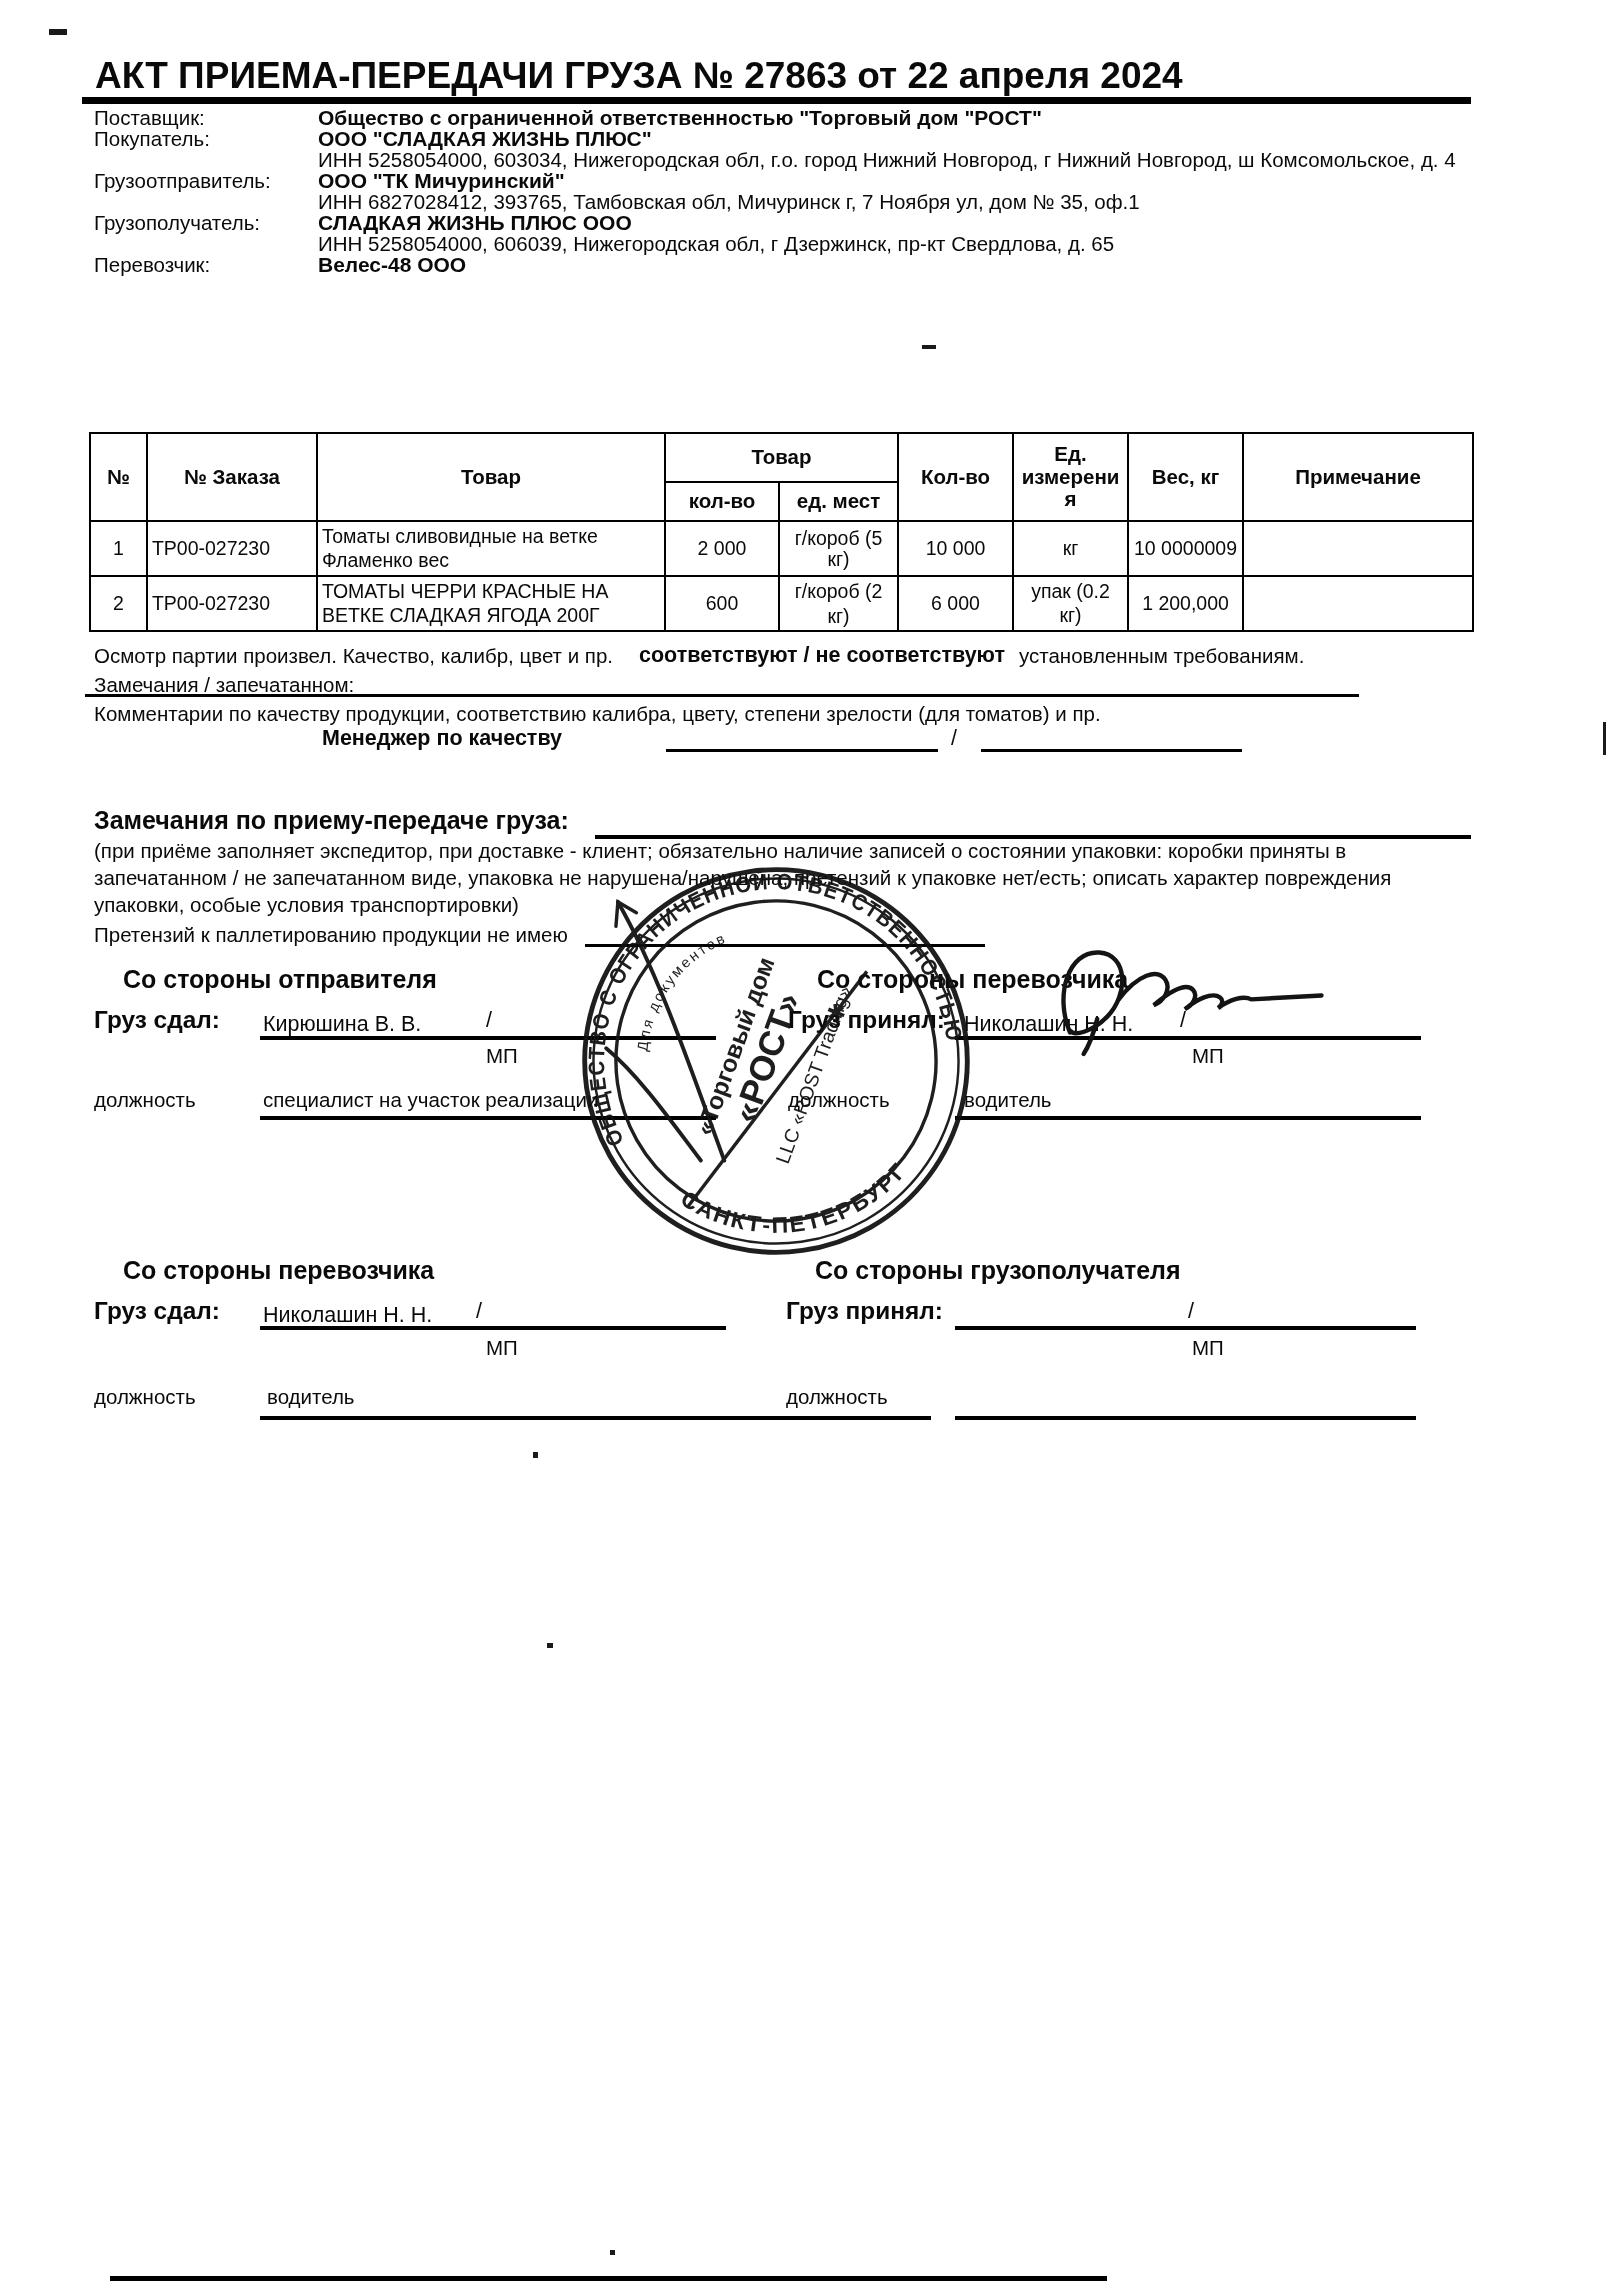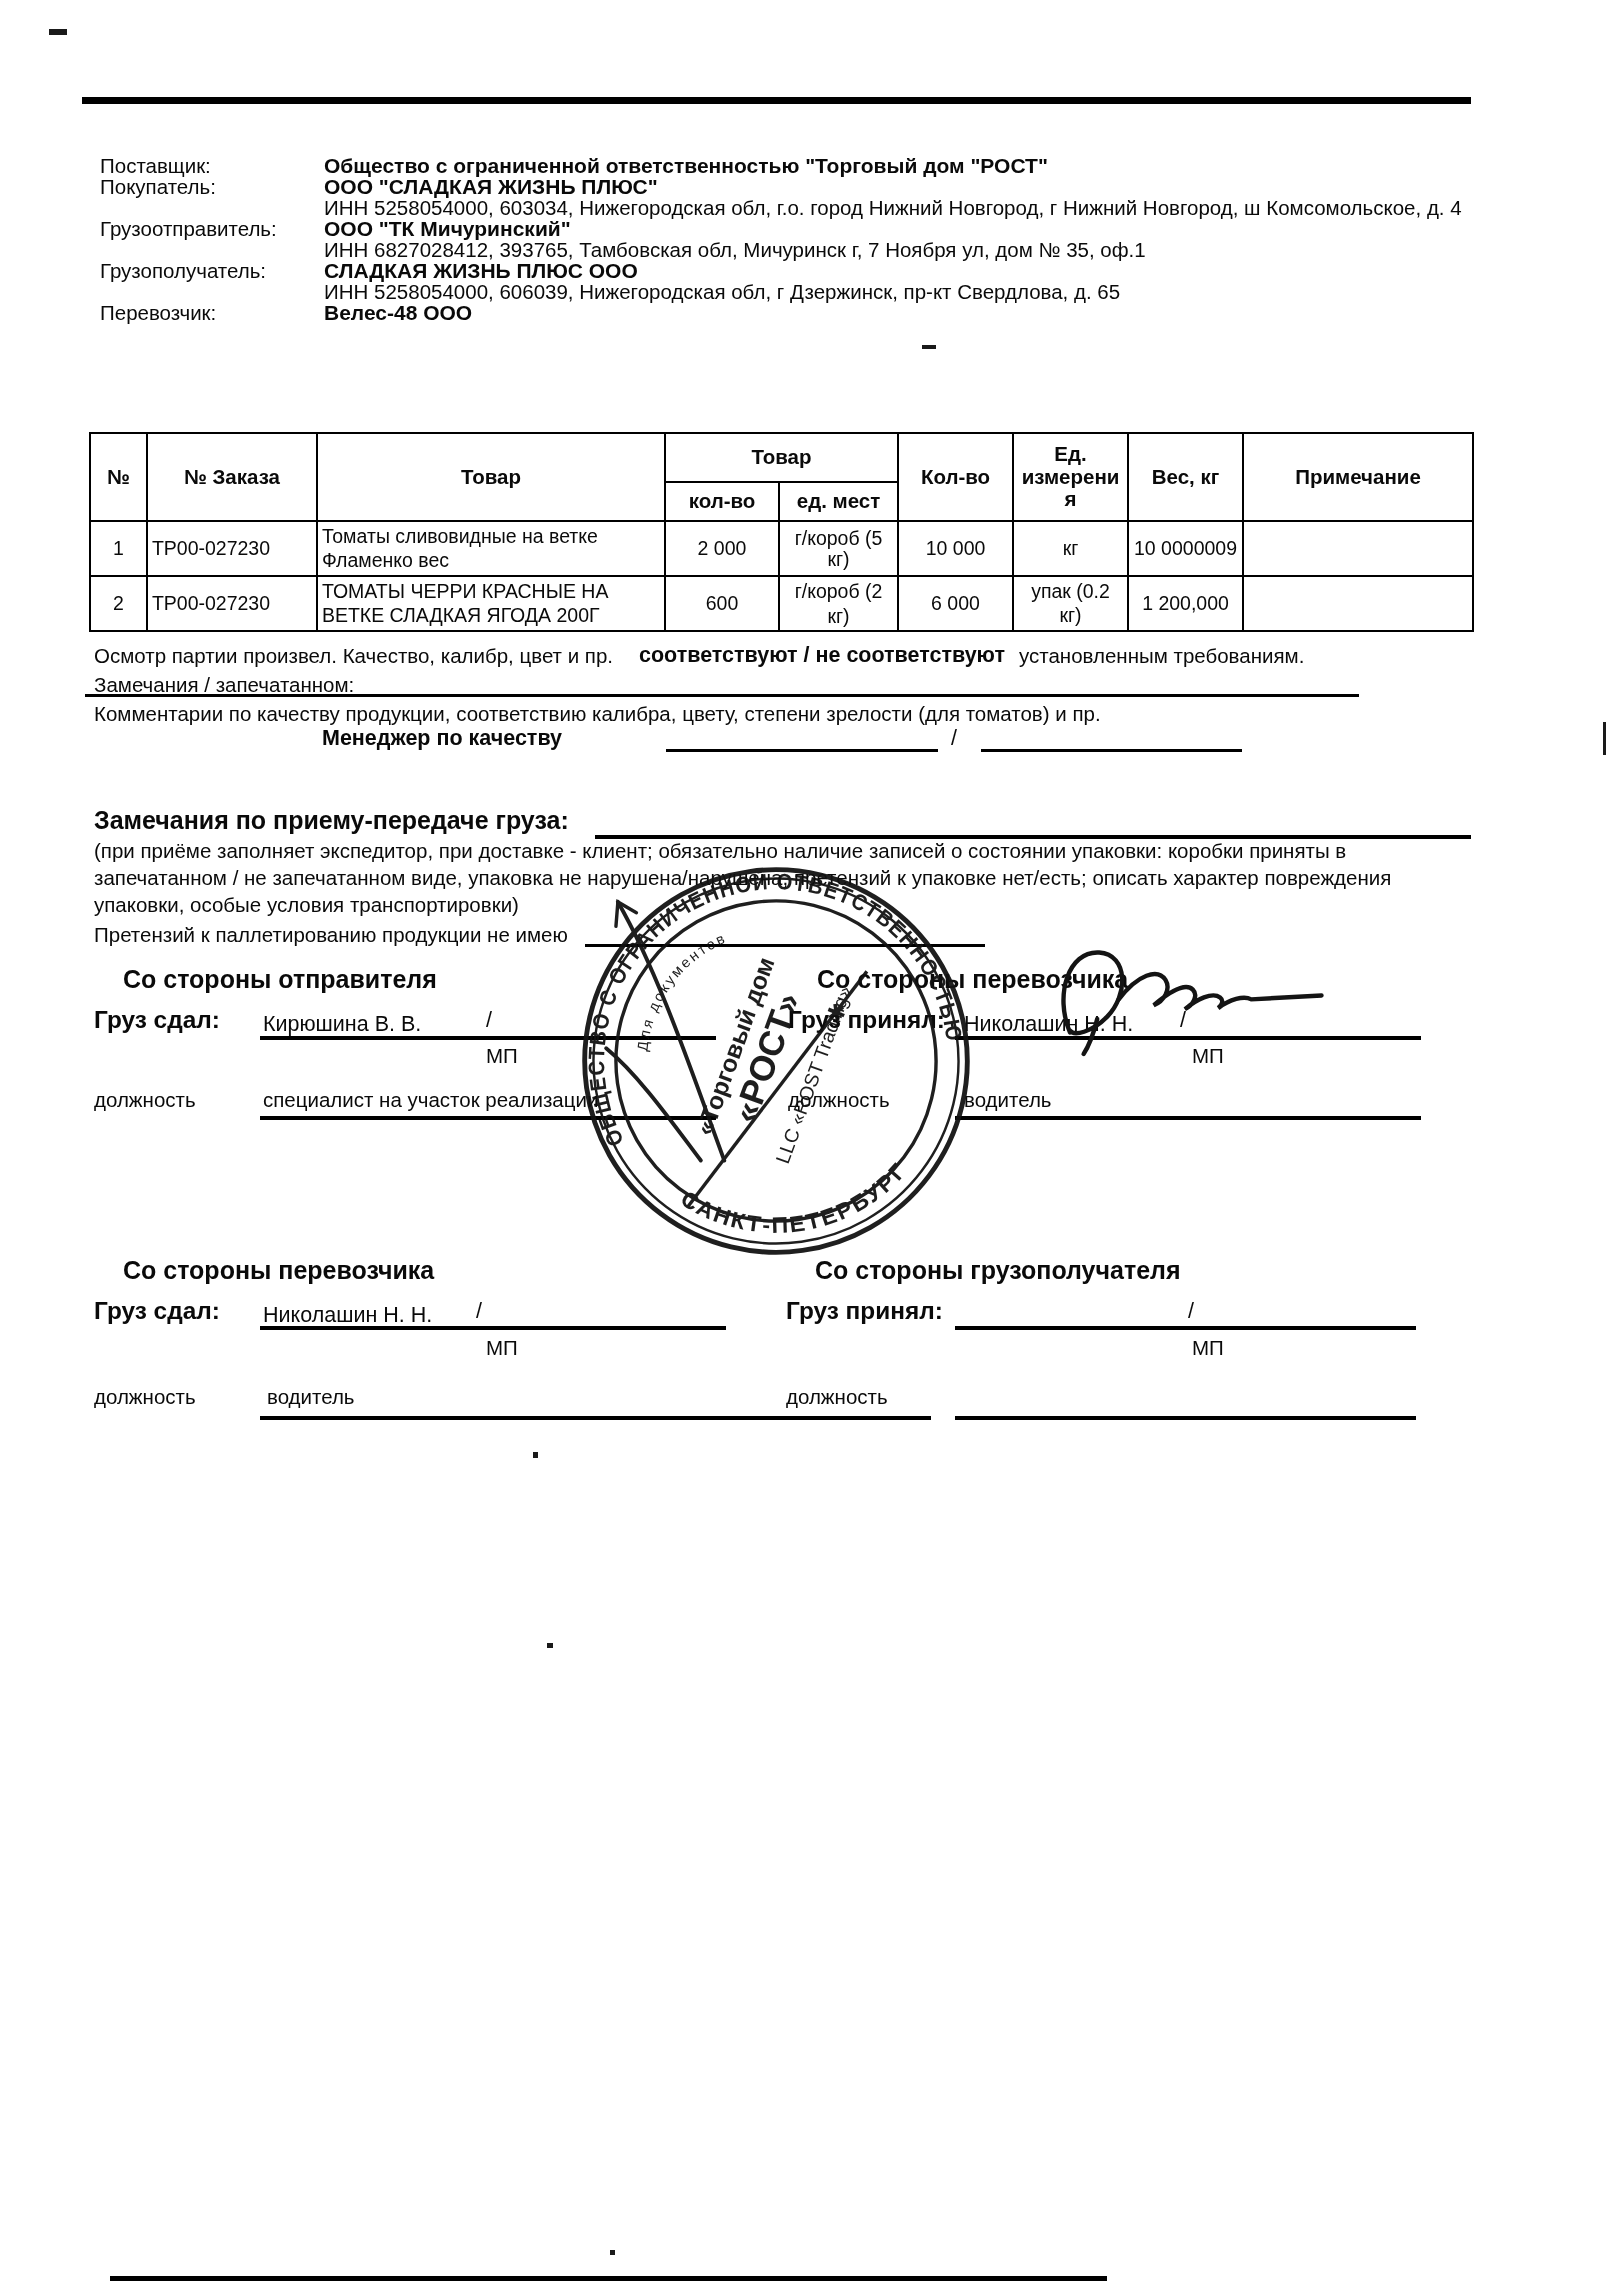--- a/index.html
+++ b/index.html
@@ -9,21 +9,21 @@
     background:#fff;
     font-family:"Liberation Sans","DejaVu Sans",sans-serif;
     color:#0a0a0a;
     overflow:hidden;
   }
   .abs{position:absolute;white-space:nowrap;}
   .b{font-weight:bold;}
   .rule{position:absolute;background:#000;}
   .speck{position:absolute;background:#1a1a1a;}
   
-  .parties{position:absolute;left:100px;top:107px;width:1424px;font-size:20.5px;line-height:21px;margin-top:48px;}
+  .parties{position:absolute;left:94px;top:107px;width:1424px;font-size:20.5px;line-height:21px;}
   .prow{display:flex;}
   .plabel{width:224px;flex:0 0 224px;}
   .pval{font-weight:bold;font-size:21px;}
   .pinn{padding-left:224px;}
   
   table.goods{position:absolute;left:89px;top:432px;width:1383px;border-collapse:collapse;table-layout:fixed;font-size:19.5px;}
   .goods th,.goods td{border:2.9px solid #000;padding:1px 3.9px;vertical-align:middle;overflow:hidden;}
   .goods th{font-size:20.5px;font-weight:bold;text-align:center;line-height:22.4px;}
   .goods td{line-height:23.4px;}
   .c{text-align:center;}
@@ -33,20 +33,21 @@
   .sig-action{font-size:24.4px;font-weight:bold;}
   .sig-name{font-size:21.5px;}
   .sig-small{font-size:20.5px;}
   svg text{fill:#101010;}
 </style>
 </head>
 <body>
 
 <div class="page">
 
+  <div class="abs b" style="left:95px;top:55px;font-size:37px;">АКТ ПРИЕМА-ПЕРЕДАЧИ ГРУЗА № 27863 от 22 апреля 2024</div>
   <div class="rule" style="left:82px;top:97px;width:1389px;height:6.8px;"></div>
 
   <div class="parties">
     <div class="prow">
       <div class="plabel">Поставщик:</div>
       <div class="pval">Общество с ограниченной ответственностью "Торговый дом "РОСТ"</div>
     </div>
     <div class="prow">
       <div class="plabel">Покупатель:</div>
       <div class="pval">ООО "СЛАДКАЯ ЖИЗНЬ ПЛЮС"</div>

